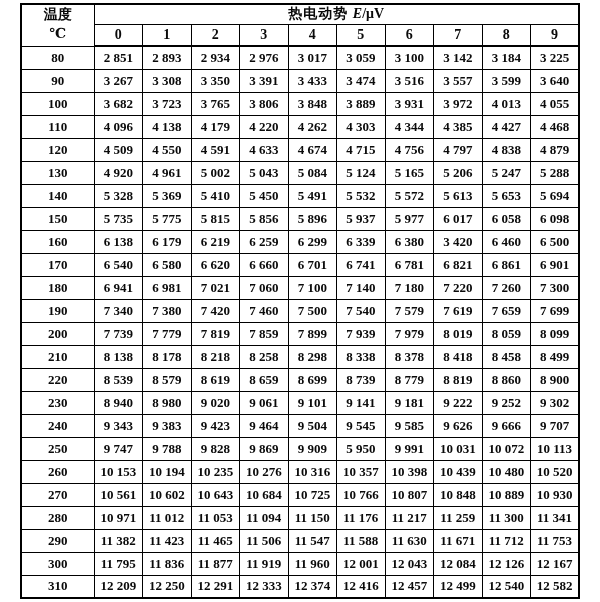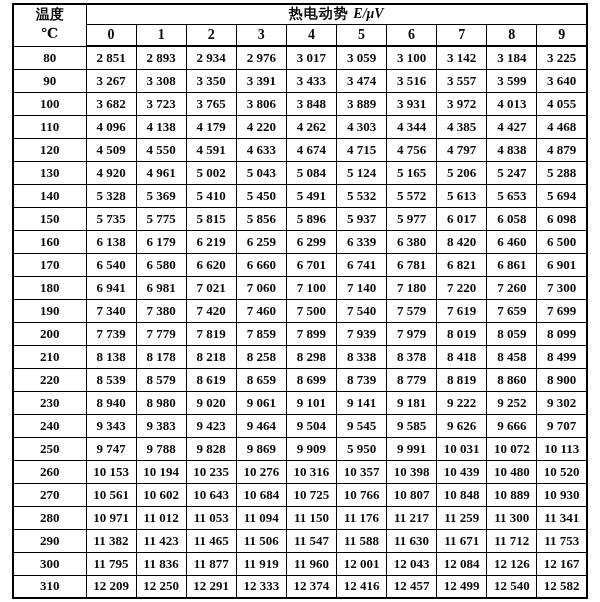--- a/index.html
+++ b/index.html
@@ -4,21 +4,21 @@
 <style>
   html, body {
     margin: 0;
     padding: 0;
     background: #ffffff;
   }
   .page {
     width: 600px;
     height: 602px;
     box-sizing: border-box;
-    padding: 3px 12px;
+    padding: 3px 20px;
     background: #ffffff;
     overflow: hidden;
   }
   table.emf-table {
     width: 100%;
     height: 596px;
     border-collapse: collapse;
     table-layout: fixed;
     border: 2px solid #000000;
     background: #ffffff;
@@ -41,21 +41,21 @@
   thead tr.span-row { height: 20px; }
   thead tr.digit-row { height: 22px; }
   thead tr.digit-row th { border-bottom: 2px solid #000000; }
   th.corner-header {
     border-bottom: 2px solid #000000;
     line-height: 1.35;
     font-size: 14px;
   }
   th.emf-span-header { letter-spacing: 1px; }
   th.emf-span-header .sym { font-style: italic; letter-spacing: 0; }
-  th.emf-span-header .unit { letter-spacing: 0; font-style: italic; }
+  th.emf-span-header .unit { letter-spacing: 0; }
   
   tbody tr { height: 23px; }
   tbody td { font-size: 13px; }
   tbody td.temp-cell { font-size: 13px; font-family: Liberation Serif, serif; }
 </style>
 </head>
 <body>
 
 <div class="page">
   <table class="emf-table">
@@ -203,21 +203,21 @@
         </tr>
         <tr>
           <td class="temp-cell">160</td>
           <td>6 138</td>
           <td>6 179</td>
           <td>6 219</td>
           <td>6 259</td>
           <td>6 299</td>
           <td>6 339</td>
           <td>6 380</td>
-          <td>8 420</td>
+          <td>3 420</td>
           <td>6 460</td>
           <td>6 500</td>
         </tr>
         <tr>
           <td class="temp-cell">170</td>
           <td>6 540</td>
           <td>6 580</td>
           <td>6 620</td>
           <td>6 660</td>
           <td>6 701</td>

